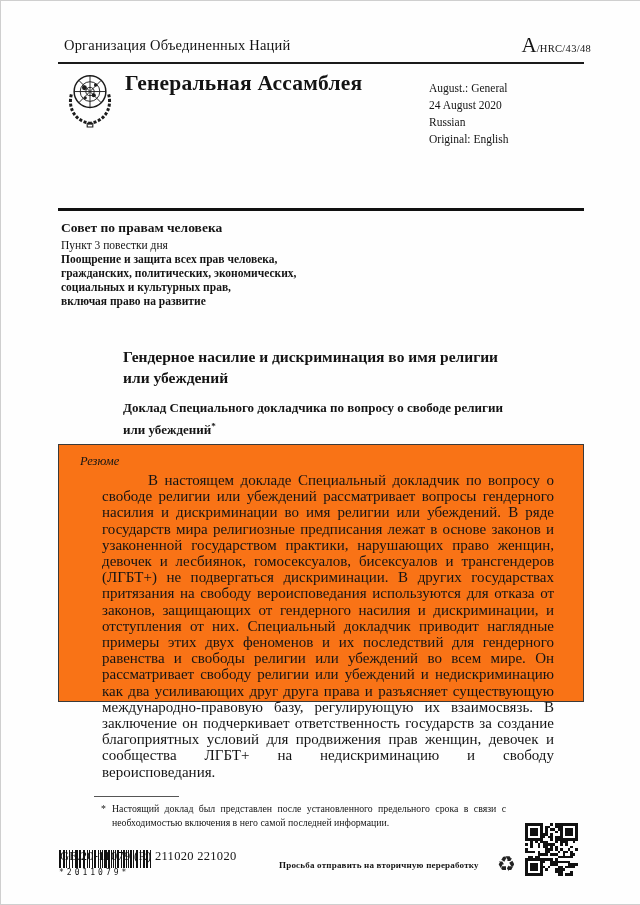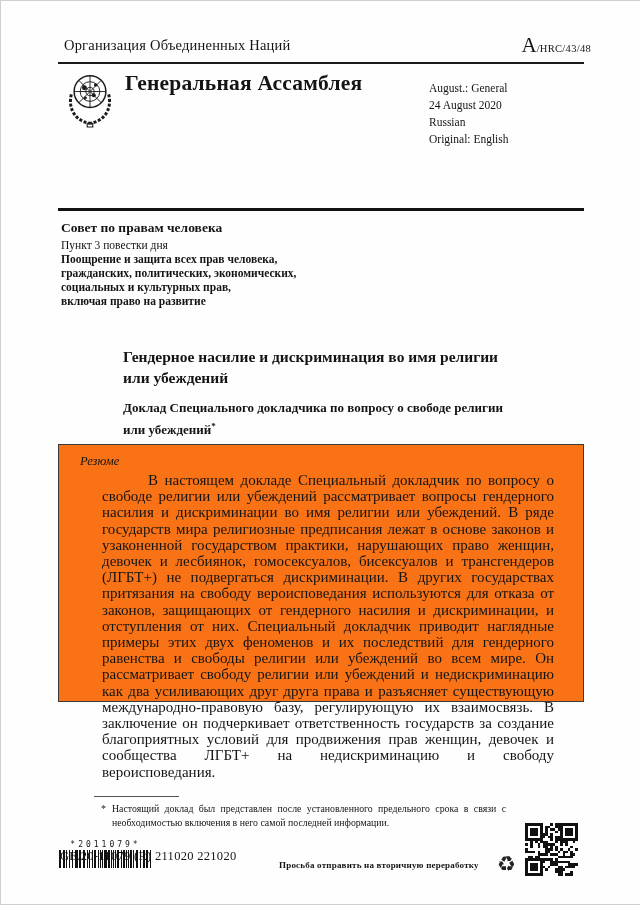--- a/index.html
+++ b/index.html
@@ -37,21 +37,21 @@
     font-size:15px;line-height:16.2px;text-align:justify;text-indent:46px;
     word-spacing:1px;
   }
   
   .fn-rule{left:93px;top:795px;width:85px;height:1px;background:#555;}
   .fn{left:97px;top:801px;width:408px;font-size:9.8px;line-height:13.5px;text-align:justify;padding-left:14px;box-sizing:border-box;}
   .fn .mark{position:absolute;left:3px;top:0;}
   
   .ge{left:59px;top:848px;font-size:12.5px;letter-spacing:.3px;}
   .barcode{left:58px;top:849px;width:93px;height:18px;}
-  .barcode-label{left:58px;top:839px;width:93px;text-align:center;
+  .barcode-label{left:58px;top:867px;width:93px;
     font-family:"DejaVu Sans Mono",monospace;font-size:8px;letter-spacing:3px;}
   .recycle-line{left:278px;top:859px;width:216px;text-align:left;
     font-size:9px;font-weight:bold;letter-spacing:.2px;}
   .recycle-icon{left:496px;top:851px;font-size:21px;font-family:"DejaVu Sans",sans-serif;color:#222;}
   .qr{left:524px;top:822px;width:53px;height:53px;}
   svg{display:block;}
 </style>
 </head>
 <body>
 

